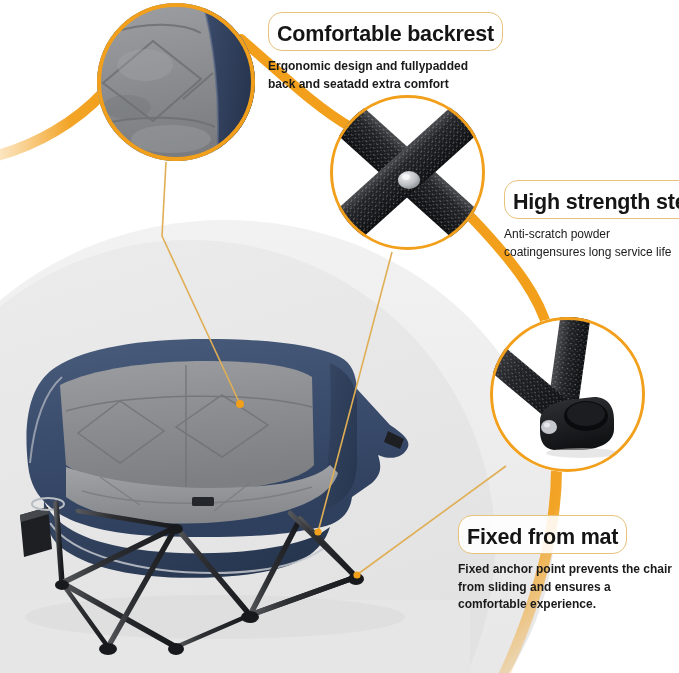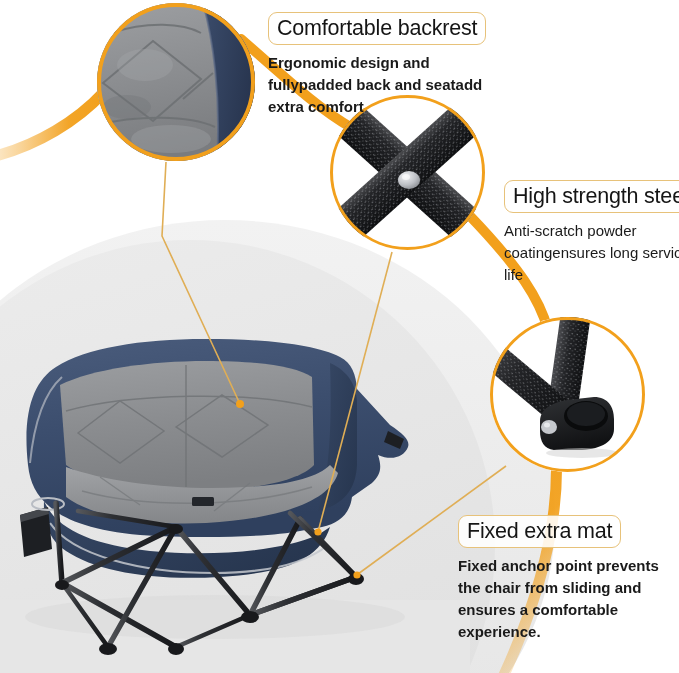--- a/index.html
+++ b/index.html
@@ -70,34 +70,34 @@
                      border: 3px solid #F2A01C; }
 
   
   .callout {
     position: absolute;
     z-index: 9;
   }
   .callout-title {
     display: inline-block;
     border: 1px solid #E7C27A;
-    border-radius: 9px;
-    padding: 4px 8px 4px 8px;
+    border-radius: 14px;
+    padding: 10px 8px 4px 8px;
     background: rgba(255,255,255,0.88);
     color: #151515;
     font-size: 21.5px;
-    font-weight: normal;
+    font-weight: bold;
     letter-spacing: -0.2px;
     line-height: 1.08;
     white-space: nowrap;
   }
   .callout-body {
     margin-top: 7px;
     color: #1a1a1a;
-    font-size: 15px;
+    font-size: 12px;
     font-weight: bold;
     line-height: 1.46;
     max-width: 230px;
   }
   #callout-backrest { left: 268px; top: 12px;  width: 232px; }
   #callout-steel    { left: 504px; top: 180px; width: 190px; }
   #callout-steel .callout-body { max-width: 186px; font-weight: normal; }
   #callout-foot     { left: 458px; top: 515px; width: 225px; }
   #callout-foot .callout-body { max-width: 222px; font-weight: bold; }
 </style>
@@ -391,17 +391,17 @@
     <div class="callout-title">Comfortable backrest</div>
     <div class="callout-body">Ergonomic design and fullypadded back and seatadd extra comfort</div>
   </div>
 
   <div class="callout" id="callout-steel">
     <div class="callout-title">High strength steel</div>
     <div class="callout-body">Anti-scratch powder coatingensures long service life</div>
   </div>
 
   <div class="callout" id="callout-foot">
-    <div class="callout-title">Fixed extra mat</div>
+    <div class="callout-title">Fixed from mat</div>
     <div class="callout-body">Fixed anchor point prevents the chair from sliding and ensures a comfortable experience.</div>
   </div>
 
 </div>
 
 </body></html>

